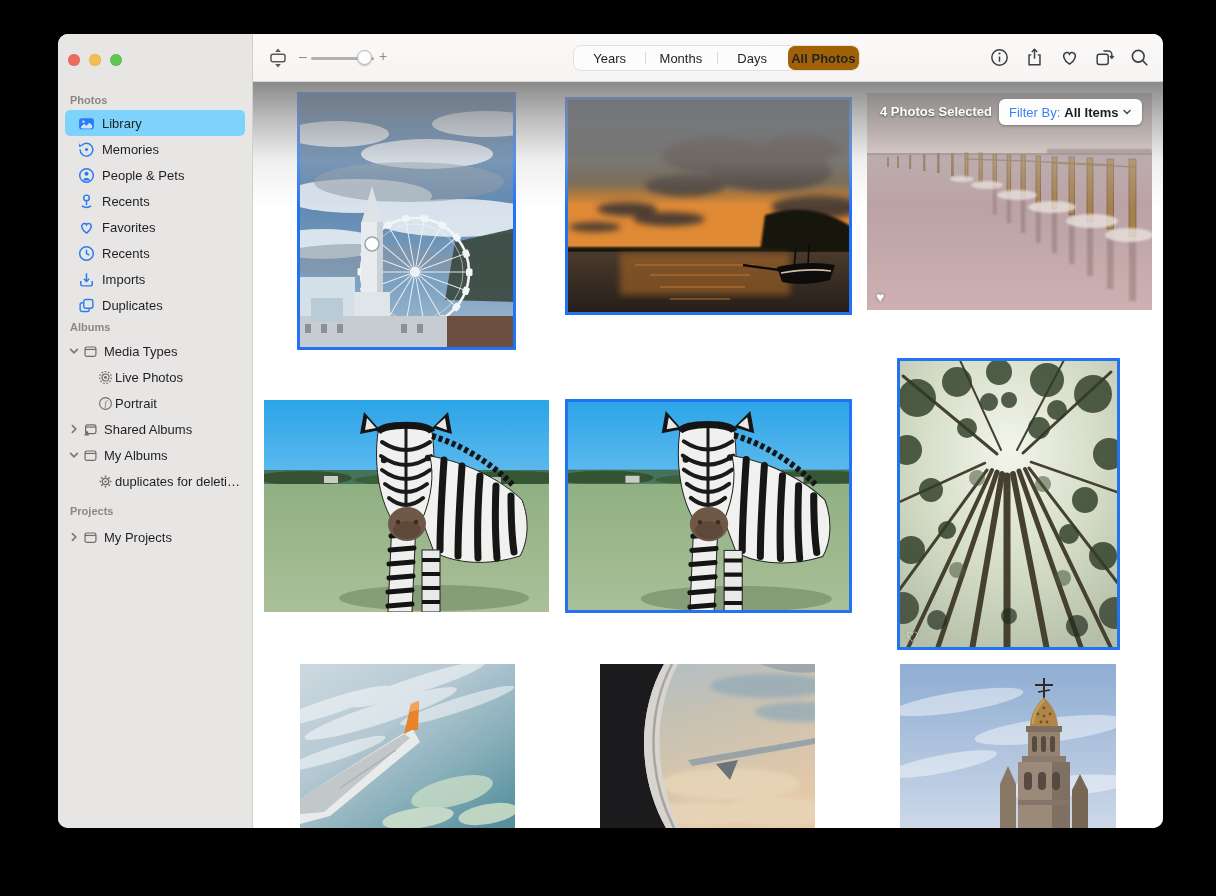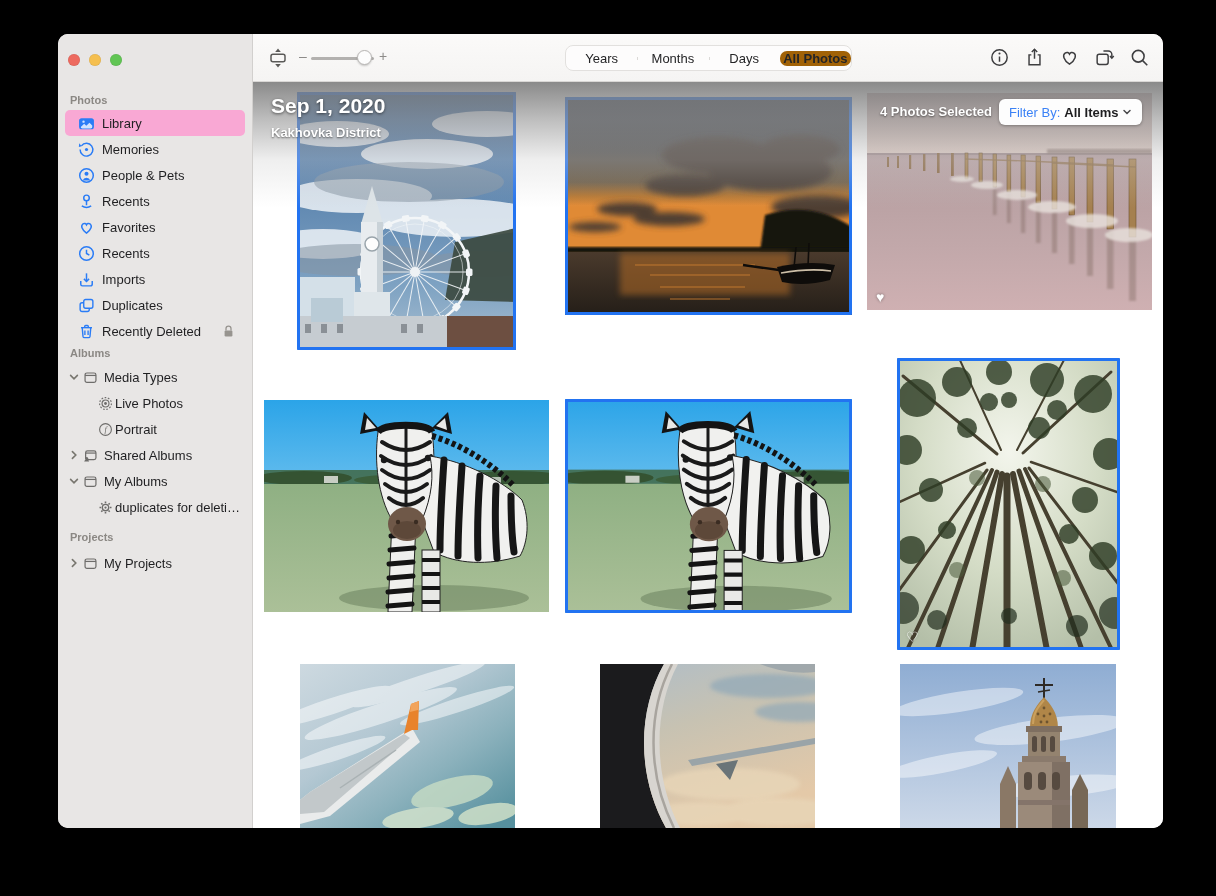--- a/index.html
+++ b/index.html
@@ -11,42 +11,42 @@
   .sidebar{position:absolute;left:0;top:0;width:195px;height:100%;background:#e8e6e5;
     border-right:1px solid #d2d0ce;padding-top:59px;}
   .lights{position:absolute;top:20px;left:10px;display:flex;gap:9px;}
   .light{width:12px;height:12px;border-radius:50%;box-shadow:inset 0 0 1px rgba(0,0,0,.25);}
   .sec-title{font-size:11px;font-weight:700;color:#8b8884;line-height:14px;padding-left:12px;}
   .t-photos{margin-bottom:3px;}
   .t-albums{margin-top:2px;margin-bottom:4px;}
   .t-projects{margin-top:10px;margin-bottom:6px;}
   .srow{height:26px;display:flex;align-items:center;margin:0 7px;padding-left:13px;border-radius:5px;
     position:relative;font-size:13px;color:#1f1f21;white-space:nowrap;}
-  .srow.sel{background:#f9a8d4;}
+  .srow.sel{background:#7dd3fc;}
   .srow .sic{width:17px;height:17px;flex:0 0 auto;}
   .srow .slabel{margin-left:7px;overflow:hidden;text-overflow:ellipsis;}
   .srow.chevrow{padding-left:3px;}
   .srow.chevrow .chev{width:12px;height:12px;margin-right:3px;flex:0 0 auto;}
   .srow.chevrow .sic{width:15px;height:15px;}
   .srow.chevrow .slabel{margin-left:6px;}
   .srow.indent{padding-left:33px;}
   .srow.indent .sic{width:15px;height:15px;}
   .srow.indent .slabel{margin-left:2px;}
   .lock{position:absolute;right:10px;top:6px;width:13px;height:14px;}
   
   .toolbar{position:absolute;left:195px;top:0;right:0;height:48px;
     background:linear-gradient(#fbfaf9,#f5f4f3);border-bottom:1px solid #d9d7d5;}
   .ztool-icon{position:absolute;left:14px;top:13px;width:22px;height:22px;}
   .zminus{position:absolute;left:46px;top:14px;color:#8d8b89;font-size:14px;}
   .ztrack{position:absolute;left:58px;top:23px;width:63px;height:3px;background:#b3b1af;border-radius:2px;}
   .zknob{position:absolute;left:104px;top:16px;width:15px;height:15px;border-radius:50%;background:#fdfdfd;
     border:1px solid #b8b6b4;box-shadow:0 1px 2px rgba(0,0,0,.2);}
   .zplus{position:absolute;left:126px;top:14px;color:#8d8b89;font-size:14px;}
-  .segctl{position:absolute;left:312px;top:11px;width:287px;height:26px;display:flex;background:#fdfcfc;
-    border:1px solid #e2e0de;border-radius:8px;overflow:hidden;align-items:center;}
+  .segctl{position:absolute;left:320px;top:11px;width:287px;height:26px;display:flex;background:#fdfcfc;
+    border:1px solid #e2e0de;border-radius:8px;overflow:hidden;}
   .seg{flex:1;display:flex;align-items:center;justify-content:center;font-size:13px;color:#242426;
     position:relative;cursor:default;}
   .seg + .seg::before{content:"";position:absolute;left:0;top:6px;bottom:6px;width:1px;background:#dbd9d7;}
   .seg.on{background:#a16207;border-radius:7px;font-weight:700;}
   .seg.on::before{display:none;}
   .tb-actions{position:absolute;right:13px;top:13px;display:flex;gap:14px;}
   .tb-actions svg{width:21px;height:21px;}
   
   .content{position:absolute;left:195px;top:48px;right:0;bottom:0;background:#fff;overflow:hidden;}
   .photo{position:absolute;overflow:hidden;z-index:1;}
@@ -205,33 +205,20 @@
         </svg>
       <span class="slabel">Imports</span>
     </div>
     <div class="srow">
       <svg class="sic" viewBox="0 0 16 16" fill="none" stroke="#2a7cf6" stroke-width="1.3">
           <rect x="2" y="5.4" width="8.6" height="8.2" rx="1.8"></rect>
           <rect x="5.4" y="2.4" width="8.6" height="8.2" rx="1.8" fill="#e8e6e5"></rect>
         </svg>
       <span class="slabel">Duplicates</span>
     </div>
-    <div class="srow">
-      <svg class="sic" viewBox="0 0 16 16" fill="none" stroke="#2a7cf6" stroke-width="1.3">
-          <path d="M2.8 4.4 H13.2"></path>
-          <path d="M6.3 4.2 v-1 a.9 .9 0 0 1 .9 -.9 h1.6 a.9 .9 0 0 1 .9 .9 v1"></path>
-          <path d="M4 4.6 l.7 8 a1.4 1.4 0 0 0 1.4 1.2 h3.8 a1.4 1.4 0 0 0 1.4 -1.2 l.7 -8"></path>
-          <path d="M6.5 7 v4.2 M9.5 7 v4.2"></path>
-        </svg>
-      <span class="slabel">Recently Deleted</span>
-      <svg class="lock" viewBox="0 0 13 14" fill="none">
-          <path d="M4 6.4 V4.6 a2.5 2.5 0 0 1 5 0 V6.4" stroke="#97948f" stroke-width="1.3"></path>
-          <rect x="2.6" y="6.4" width="7.8" height="6" rx="1.2" fill="#97948f"></rect>
-        </svg>
-    </div>
 
     <div class="sec-title t-albums">Albums</div>
 
     <div class="srow chevrow">
       <svg class="chev" viewBox="0 0 12 12" fill="none" stroke="#78766f" stroke-width="1.6" stroke-linecap="round">
           <path d="M2.6 4.4 L6 7.8 L9.4 4.4"></path>
         </svg>
       <svg class="sic" viewBox="0 0 16 16" fill="none" stroke="#6e6d6b" stroke-width="1.3">
           <rect x="2.2" y="3.2" width="11.6" height="10" rx="2"></rect>
           <path d="M2.2 5.8 H13.8"></path>
@@ -730,24 +717,20 @@
           </g>
         <polygon points="100,120 108,102 116,120" fill="#8a7866"></polygon>
           <rect x="100" y="120" width="16" height="44" fill="#8a7866"></rect>
         <polygon points="172,126 180,110 188,126" fill="#776856"></polygon>
           <rect x="172" y="126" width="16" height="38" fill="#776856"></rect>
         <rect x="118" y="136" width="52" height="5" fill="#84746a"></rect>
       </svg>
     </div>
 
     <div class="scroll-header"></div>
-    <div class="date-hdr">
-      <div class="dtitle">Sep 1, 2020</div>
-      <div class="dsub">Kakhovka District</div>
-    </div>
 
     <div class="sel-status">4 Photos Selected</div>
 
     <div class="filter-btn">
       <span class="flabel">Filter By:</span>
       <span class="fvalue">All Items</span>
       <svg width="10" height="10" viewBox="0 0 10 10">
           <path d="M2 3.5 L5 6.5 L8 3.5" fill="none" stroke="#4a4a4c" stroke-width="1.5" stroke-linecap="round"></path>
         </svg>
     </div>

